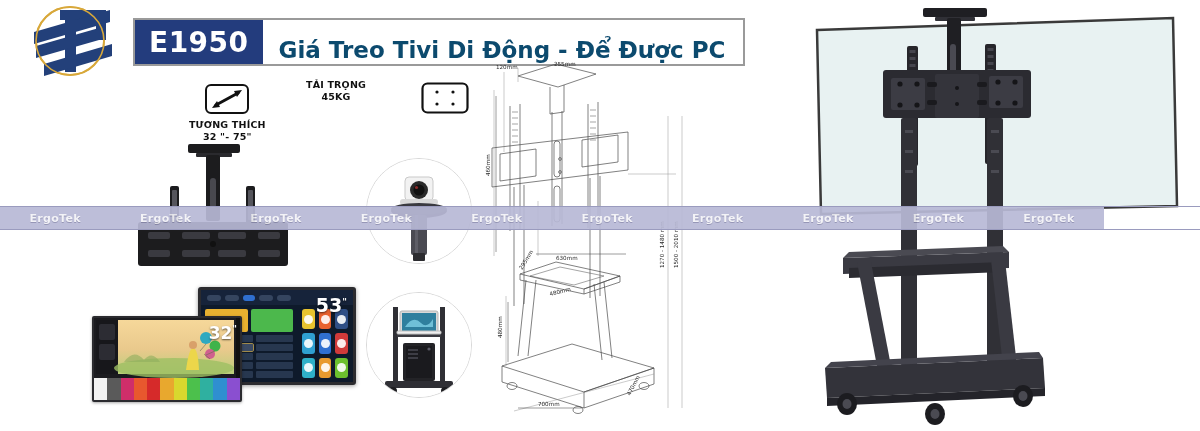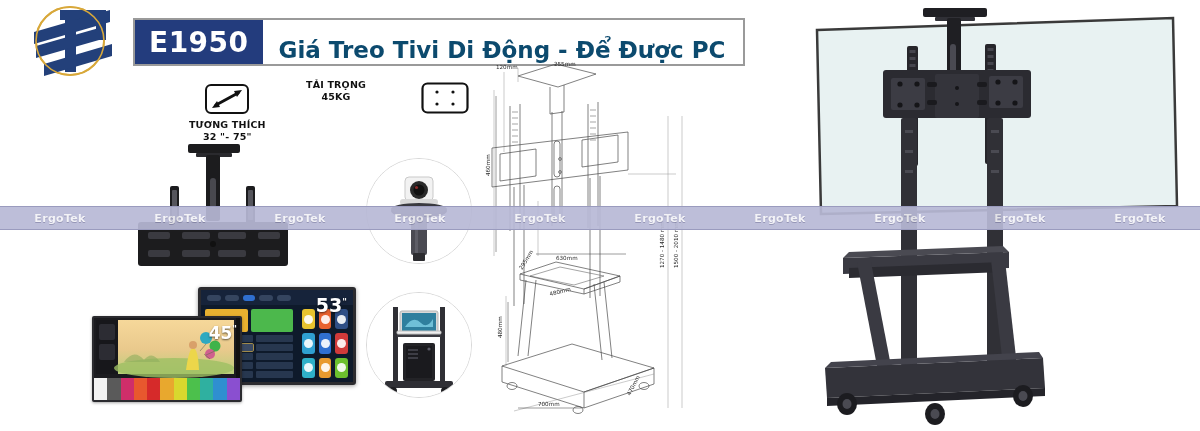--- a/index.html
+++ b/index.html
@@ -79,21 +79,21 @@
   .dash-right{flex:1;padding:4px 5px;display:grid;grid-template-columns:repeat(3,1fr);
               grid-template-rows:repeat(3,1fr);gap:4px;}
   .app{border-radius:3px;display:flex;align-items:center;justify-content:center;}
   .app s{display:block;width:9px;height:9px;border-radius:50%;background:rgba(255,255,255,.9);}
 
   
   .product{position:absolute;left:795px;top:0;width:405px;height:431px;}
   .product svg{display:block;}
 
   
-  .wm-band{position:absolute;left:0;top:207px;width:1200px;height:22px;
+  .wm-band{position:absolute;left:0;top:207px;width:1104px;height:22px;
            background:#b8b9d6;opacity:.92;display:flex;align-items:center;
            pointer-events:none;}
   .wm-band .wm{flex:1;text-align:center;font-size:11px;font-weight:bold;
            color:#f2f2f7;letter-spacing:.3px;font-family:"DejaVu Sans",sans-serif;
            text-shadow:0 1px 0 rgba(90,90,130,.45);}
   .wm-line{position:absolute;left:0;top:206px;width:1200px;height:1px;background:#9a9bbe;}
   .wm-line2{position:absolute;left:0;top:229px;width:1200px;height:1px;background:#9a9bbe;}
 </style>
 </head>
 <body>
@@ -418,21 +418,21 @@
       <i style="background:#e8582e"></i>
       <i style="background:#d62a2a"></i>
       <i style="background:#e8a82e"></i>
       <i style="background:#d8d82e"></i>
       <i style="background:#4cc04c"></i>
       <i style="background:#2fb0a0"></i>
       <i style="background:#2f8fd0"></i>
       <i style="background:#8a4fd0"></i>
     </div>
     <div class="tv32-label">
-      <span>45</span><span class="inch">"</span>
+      <span>32</span><span class="inch">"</span>
     </div>
   </div>
 
   <div class="product">
     <svg width="405" height="431" viewBox="0 0 405 431">
 
       <g>
         <path d="M22 30 L378 18 L382 206 L26 214 Z" fill="#e8f2f2" stroke="#3a3a3a" stroke-width="2.5"></path>
       </g>
 

